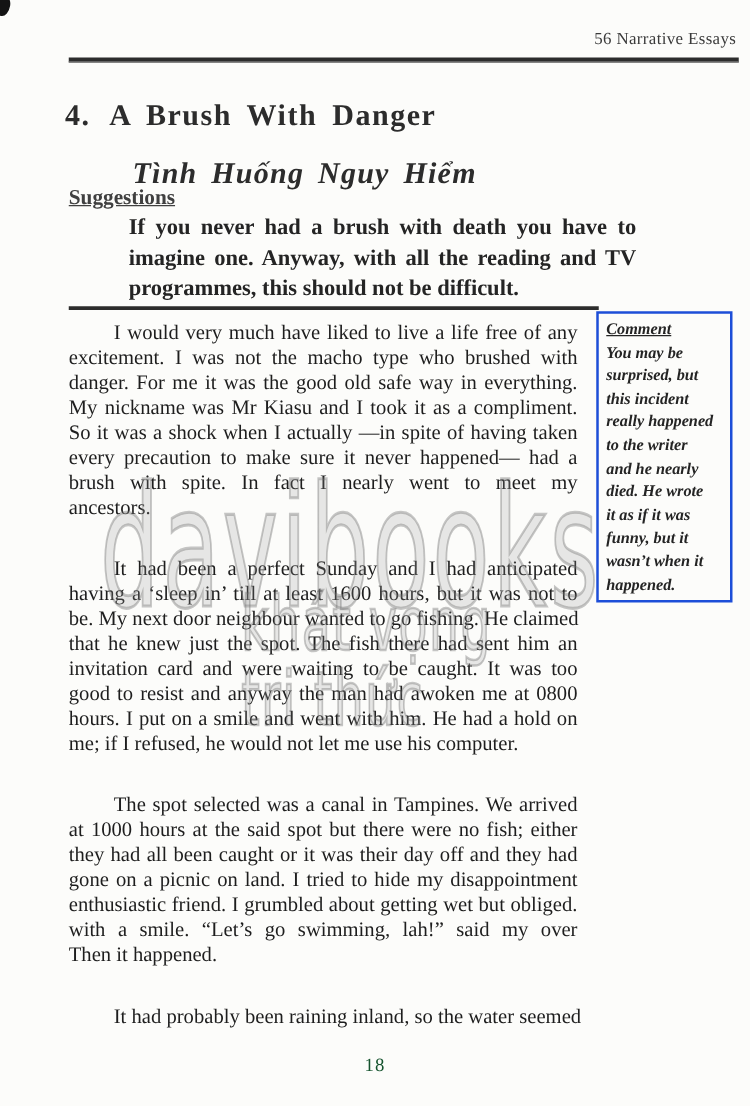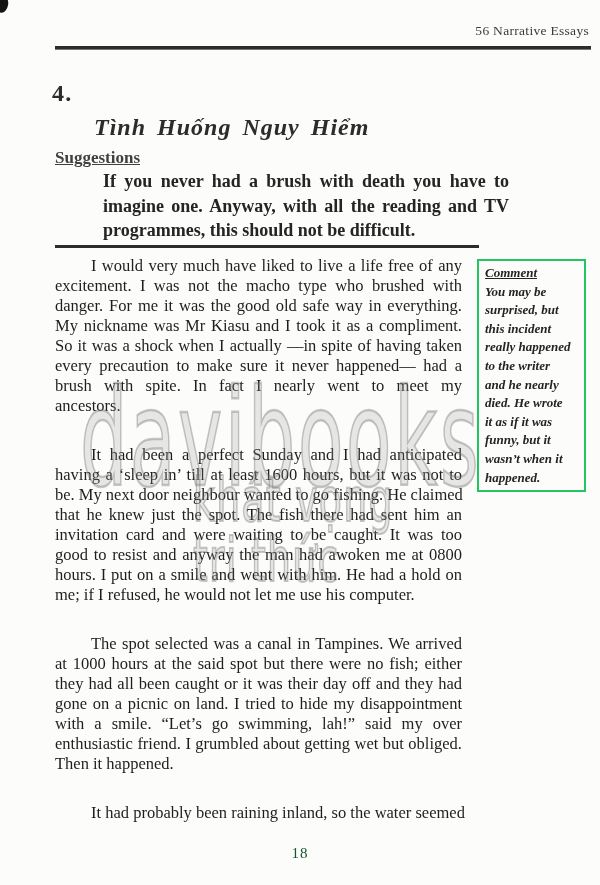--- a/index.html
+++ b/index.html
@@ -19,39 +19,39 @@
   .header-rule{
     position:absolute; left:55px; top:46px; width:536px; height:3px;
     background:#2c2c2c; border-bottom:1px solid #777;
   }
   .essay-title{
     position:absolute; left:52px; top:80px; margin:0;
     font-size:24px; font-weight:bold; color:#2c2c2c;
     letter-spacing:1.2px; word-spacing:5px; display:flex; gap:15px;
   }
   .essay-subtitle{
-    position:absolute; left:94px; top:114px; margin:0;
+    position:absolute; left:94px; top:114px; margin:12px;
     font-size:24px; font-weight:bold; font-style:italic; color:#2c2c2c;
     letter-spacing:1px; word-spacing:4px;
   }
   .sug-heading{
     position:absolute; left:55px; top:148px;
     font-size:17px; font-weight:bold; text-decoration:underline; color:#404040;
   }
   .sug-body{
     position:absolute; left:55px; top:169px; width:406px;
     font-size:18px; font-weight:bold; line-height:24.5px; color:#242424;margin-left:48px;
   }
   .sep-rule{
     position:absolute; left:55px; top:245px; width:424px; height:2.5px;
     background:#2c2c2c;
   }
   .comment-box{
-    position:absolute; left:477px; top:259px; width:97px; height:226px;
-    border:2px solid #22c55e; background:#fcfcfa;
+    position:absolute; left:477px; top:249px; width:97px; height:226px;
+    border:2px solid #1d4ed8; background:#fcfcfa;
     padding:3px 2px 0 6px;
     font-size:13px; font-weight:bold; font-style:italic;
     line-height:18.6px; color:#242424;
   }
   .comment-heading{ text-decoration:underline; }
   .essay-body{
     position:absolute; left:55px; top:256px; width:407px;
     font-size:16.5px; line-height:20px; color:#1e1e1e;
   }
   .para{ margin:0 0 29px 0; }
@@ -86,20 +86,21 @@
 
 <div class="page">
 
   <div class="corner-artifact"></div>
 
   <div class="running-head">56 Narrative Essays</div>
   <div class="header-rule"></div>
 
   <h1 class="essay-title">
     <span>4.</span>
+    <span>A Brush With Danger</span>
   </h1>
   <h2 class="essay-subtitle">Tình Huống Nguy Hiểm</h2>
 
   <div class="sug-heading">Suggestions</div>
   <div class="sug-body" id="sug-body">
       <div class="tl just">If you never had a brush with death you have to</div>
       <div class="tl just">imagine one.  Anyway, with all the reading and TV</div>
       <div class="tl">programmes, this should not be difficult.</div>
     </div>
 
@@ -141,22 +142,22 @@
         <div class="tl just">invitation card and were waiting to be caught.  It was too</div>
         <div class="tl just">good to resist and anyway the man had awoken me at 0800</div>
         <div class="tl just">hours. I put on a smile and went with him. He had a hold on</div>
         <div class="tl">me; if I refused, he would not  let me use his computer.</div>
       </div>
       <div class="para">
         <div class="tl just first">The spot selected was a canal in Tampines. We arrived</div>
         <div class="tl just">at 1000 hours at the said spot but there were no fish; either</div>
         <div class="tl just">they had all been caught or it was their day off and they had</div>
         <div class="tl just">gone on a picnic on  land. I tried to hide my disappointment</div>
+        <div class="tl just">enthusiastic  friend. I grumbled about getting wet but obliged.</div>
         <div class="tl just">with a smile. “Let’s go swimming, lah!” said my over</div>
-        <div class="tl just">enthusiastic  friend. I grumbled about getting wet but obliged.</div>
         <div class="tl">Then it happened.</div>
       </div>
       <div class="para">
         <div class="tl first">It had probably been raining inland, so the water seemed</div>
       </div>
     </div>
 
   <div class="watermark wm-brand">davibooks</div>
   <div class="watermark wm-slogan">khát vọng tri thức</div>
 

